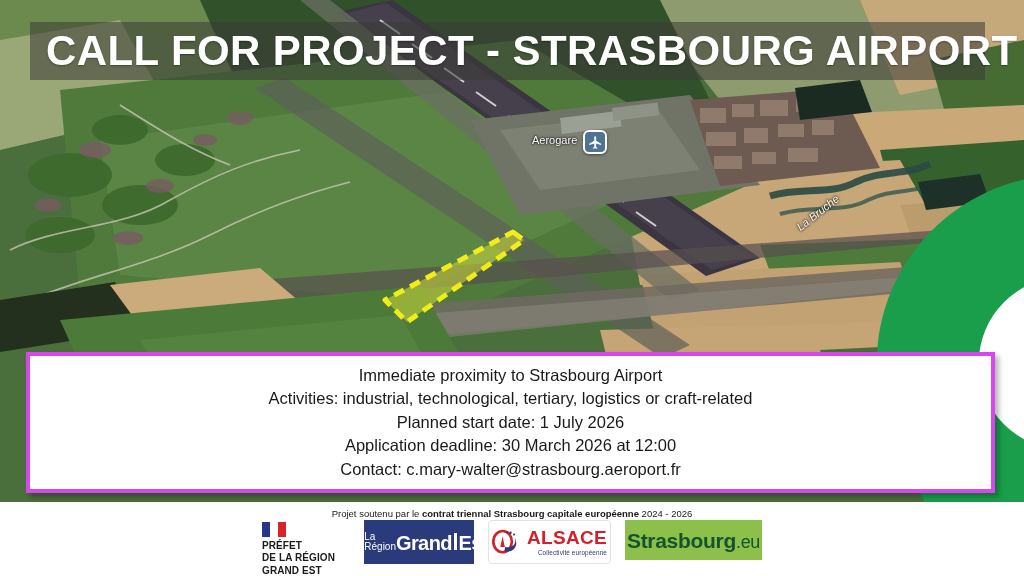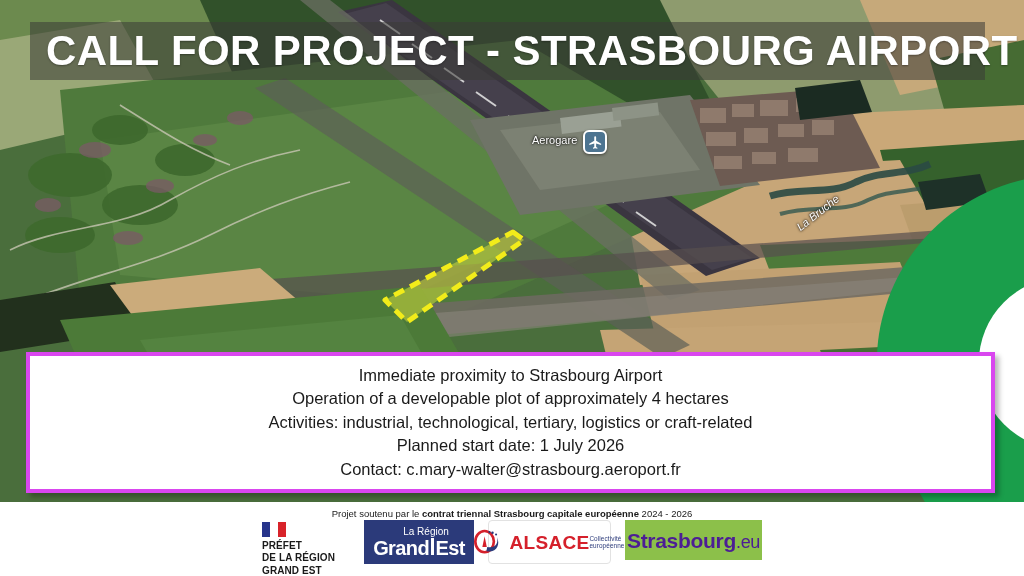--- a/index.html
+++ b/index.html
@@ -169,21 +169,20 @@
     color: #3a3a3a;
     line-height: 1.32;
   }
   #devise { margin-top: 3px; }
 
   
   #logo-grandest {
     width: 110px; height: 44px;
     background: #2b3a7a;
     display: flex;
-    flex-direction: column;
     align-items: center;
     justify-content: center;
     padding: 3px 0 2px 0;
   }
   #ge-top {
     color: #ffffff;
     font-size: 10px;
     font-weight: normal;
     line-height: 1;
     margin-bottom: 1px;
@@ -212,21 +211,21 @@
     background: #ffffff;
     border: 1px solid #e2e2e2;
     border-radius: 4px;
     display: flex;
     align-items: center;
     justify-content: center;
     gap: 5px;
     padding: 0 6px;
   }
   #alsace-mark { width: 30px; height: 27px; flex: none; }
-  #alsace-words { display: flex; flex-direction: row; align-items: flex-start; }
+  #alsace-words { display: flex; flex-direction: column; align-items: flex-end; }
   #alsace-name {
     color: #d5202b;
     font-size: 19px;
     font-weight: bold;
     line-height: 1;
     letter-spacing: 0.3px;
   }
   #alsace-sub {
     color: #2b3a7a;
     font-size: 6.4px;
@@ -237,21 +236,21 @@
 
   
   #logo-strasbourg {
     width: 137px; height: 40px;
     background: #8cc04a;
     display: flex;
     align-items: center;
     justify-content: center;
   }
   #strasbourg-word {
-    color: #4c1d95;
+    color: #14532d;
     font-size: 21px;
     font-weight: bold;
     line-height: 1;
     letter-spacing: -0.3px;
   }
   #strasbourg-word .suffix { font-weight: normal; font-size: 18px; }
 </style>
 </head>
 <body>
 
@@ -407,23 +406,23 @@
       <circle cx="12" cy="12" r="5.5" fill="#ffffff"></circle>
     </svg>
   </div>
 
   <div id="title-band">
     <div id="title-text">CALL FOR PROJECT - STRASBOURG AIRPORT</div>
   </div>
 
   <div id="info-box">
     <div class="info-line">Immediate proximity to Strasbourg Airport</div>
-    <div class="info-line">Operation of a developable plot of approximately 4 hectares</div>
     <div class="info-line">Activities: industrial, technological, tertiary, logistics or craft-related</div>
     <div class="info-line">Planned start date: 1 July 2026</div>
+    <div class="info-line">Application deadline: 30 March 2026 at 12:00</div>
     <div class="info-line">Contact: c.mary-walter@strasbourg.aeroport.fr</div>
   </div>
 
   <div id="footer">
 
     <div id="footer-credit">
       <span>Projet soutenu par le </span><span class="strong">contrat triennal Strasbourg capitale européenne</span><span> 2024 - 2026</span>
     </div>
 
     <div id="logo-row">

